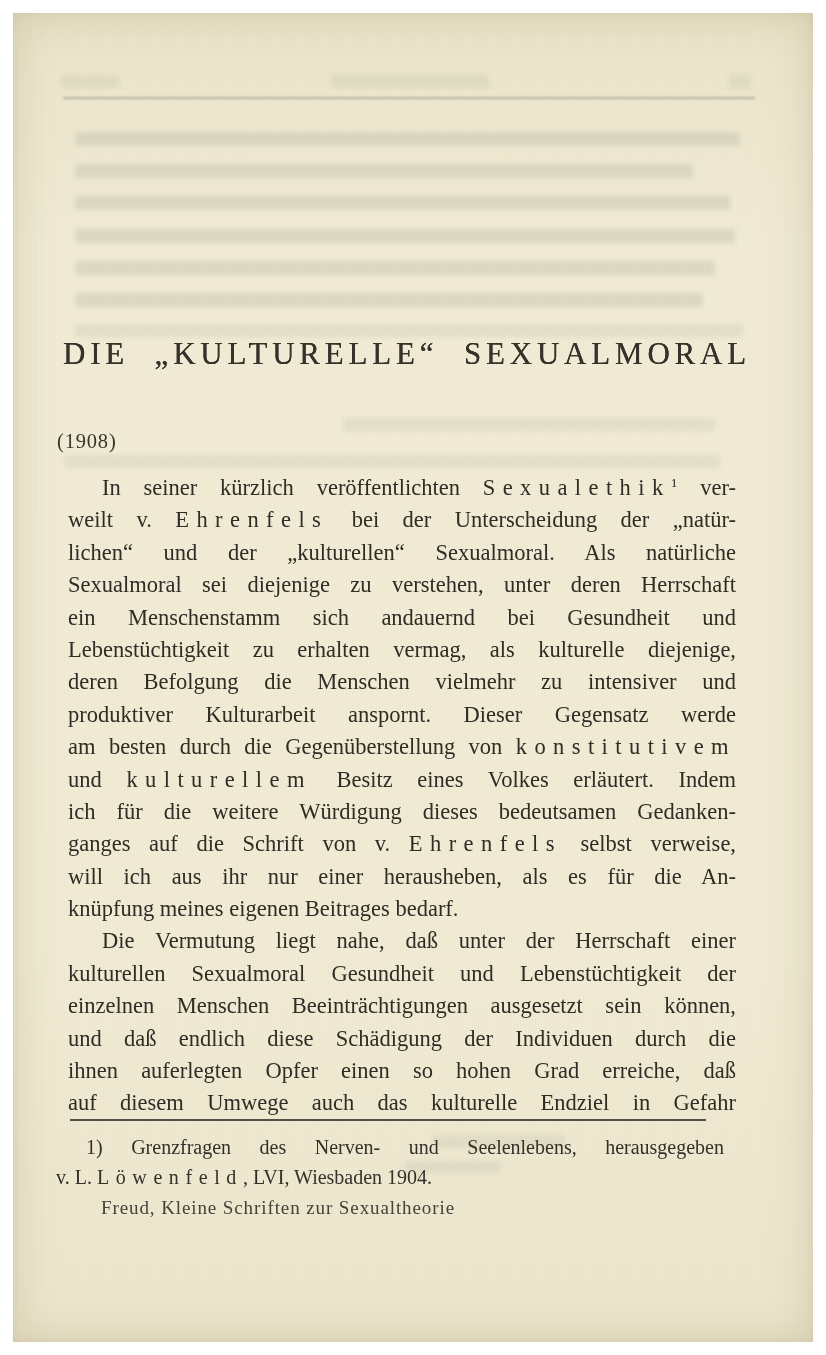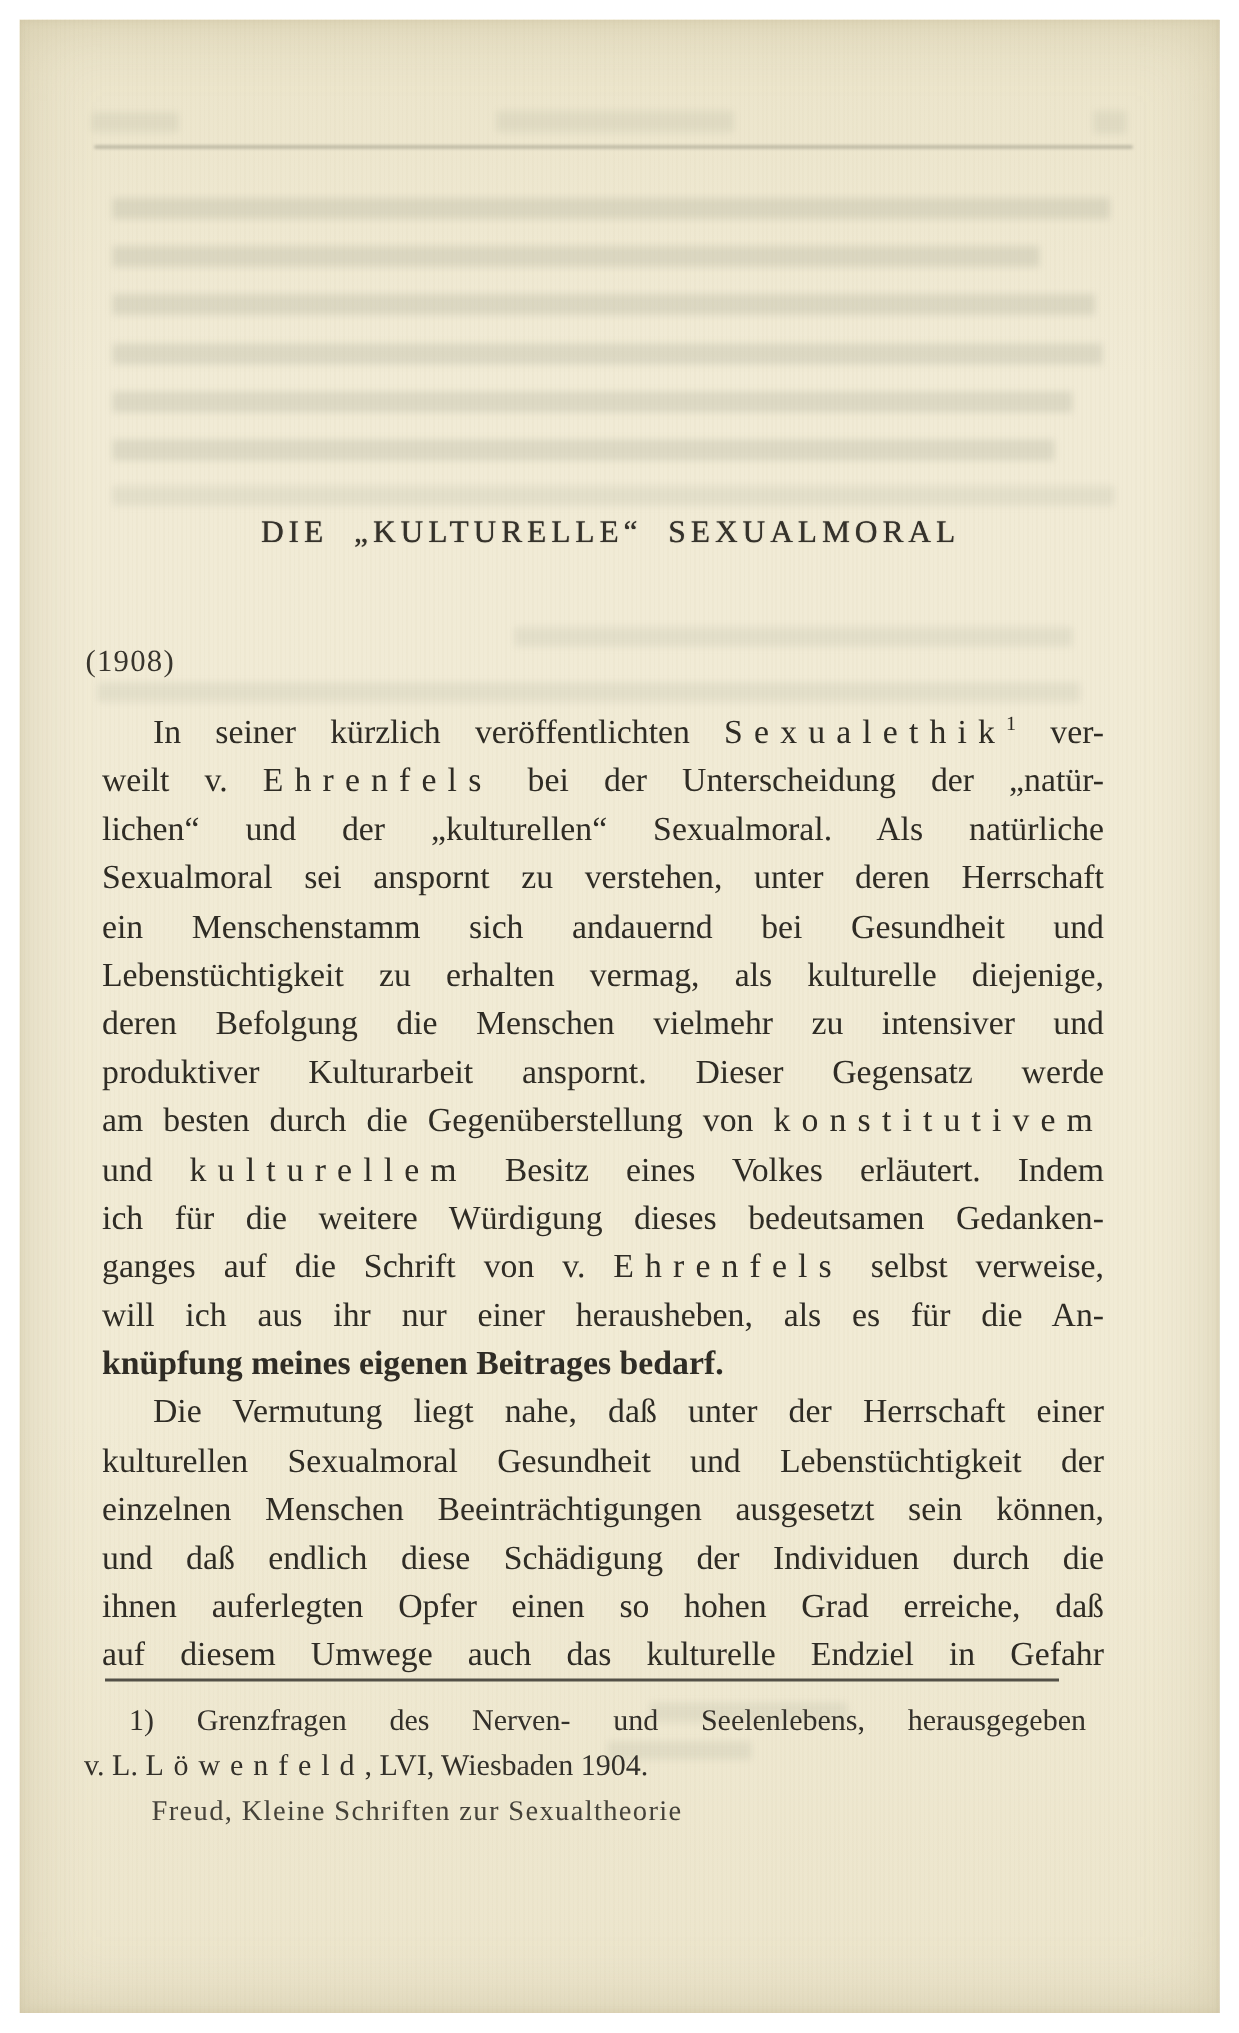--- a/index.html
+++ b/index.html
@@ -21,39 +21,39 @@
     filter:blur(2.4px);border-radius:2px;
   }
   .ghost.rule{background:rgba(105,106,90,0.42);filter:blur(1px);border-radius:0;}
   .ghost.faint{background:rgba(118,126,106,0.11);}
   
   .title{
     position:absolute;left:44px;width:700px;top:322px;text-align:center;
     color:#35322b;
   }
   .title .tl{
-    font-size:21px;line-height:38px;letter-spacing:0.155em;word-spacing:0.42em;
+    font-size:31px;line-height:38px;letter-spacing:0.155em;word-spacing:0.42em;
     text-shadow:0 0 0.6px #35322b;
   }
   .year{
     position:absolute;left:44px;width:700px;top:417px;text-align:left;
     font-size:20.5px;color:#383membern52d;color:#38352d;letter-spacing:0.04em;
   }
   
   .body-text{
     position:absolute;left:55px;width:668px;top:459px;
     color:#2f2c25;
   }
   .body-text .tline{
     height:32.4px;font-size:22.5px;line-height:32.4px;
     text-align:justify;text-align-last:justify;white-space:normal;
     overflow:visible;
   }
   .body-text .tline.indent{text-indent:34px;}
-  .body-text .tline.last{text-align-last:left;font-weight:bold;}
+  .body-text .tline.last{text-align-last:left;}
   .sperr{letter-spacing:0.33em;}
   sup.sup{font-size:60%;line-height:0;vertical-align:super;letter-spacing:0;}
   
   .fn-rule{
     position:absolute;left:57px;top:1106px;width:636px;height:2px;
     background:#535047;
   }
   .footnote{
     position:absolute;left:43px;width:668px;top:1119px;color:#33302a;
   }
@@ -94,21 +94,21 @@
 
   <div class="title">
     <div class="tl">DIE „KULTURELLE“ SEXUALMORAL</div>
   </div>
   <div class="year">(1908)</div>
 
   <div class="body-text">
       <div class="tline indent"><span>In seiner kürzlich veröffentlichten </span><span class="sperr">Sexualethik</span><sup class="sup">1</sup><span> ver-</span></div>
       <div class="tline"><span>weilt v. </span><span class="sperr">Ehrenfels</span><span> bei der Unterscheidung der „natür-</span></div>
       <div class="tline"><span>lichen“ und der „kulturellen“ Sexualmoral. Als natürliche</span></div>
-      <div class="tline"><span>Sexualmoral sei anspornt zu verstehen, unter deren Herrschaft</span></div>
+      <div class="tline"><span>Sexualmoral sei diejenige zu verstehen, unter deren Herrschaft</span></div>
       <div class="tline"><span>ein Menschenstamm sich andauernd bei Gesundheit und</span></div>
       <div class="tline"><span>Lebenstüchtigkeit zu erhalten vermag, als kulturelle diejenige,</span></div>
       <div class="tline"><span>deren Befolgung die Menschen vielmehr zu intensiver und</span></div>
       <div class="tline"><span>produktiver Kulturarbeit anspornt. Dieser Gegensatz werde</span></div>
       <div class="tline"><span>am besten durch die Gegenüberstellung von </span><span class="sperr">konstitutivem</span></div>
       <div class="tline"><span>und </span><span class="sperr">kulturellem</span><span> Besitz eines Volkes erläutert. Indem</span></div>
       <div class="tline"><span>ich für die weitere Würdigung dieses bedeutsamen Gedanken-</span></div>
       <div class="tline"><span>ganges auf die Schrift von v. </span><span class="sperr">Ehrenfels</span><span> selbst verweise,</span></div>
       <div class="tline"><span>will ich aus ihr nur einer herausheben, als es für die An-</span></div>
       <div class="tline last"><span>knüpfung meines eigenen Beitrages bedarf.</span></div>

